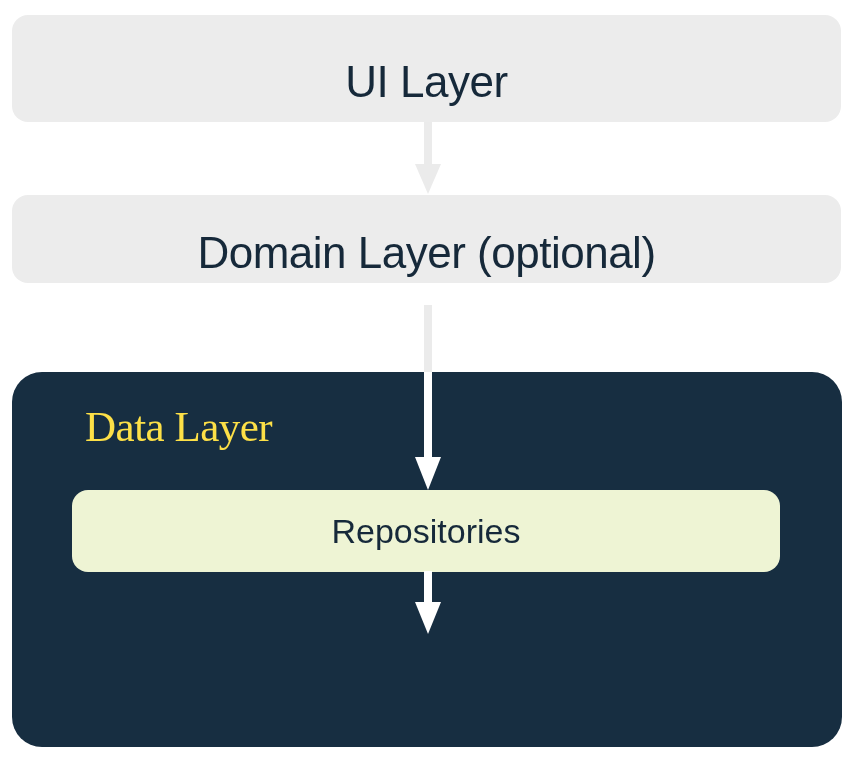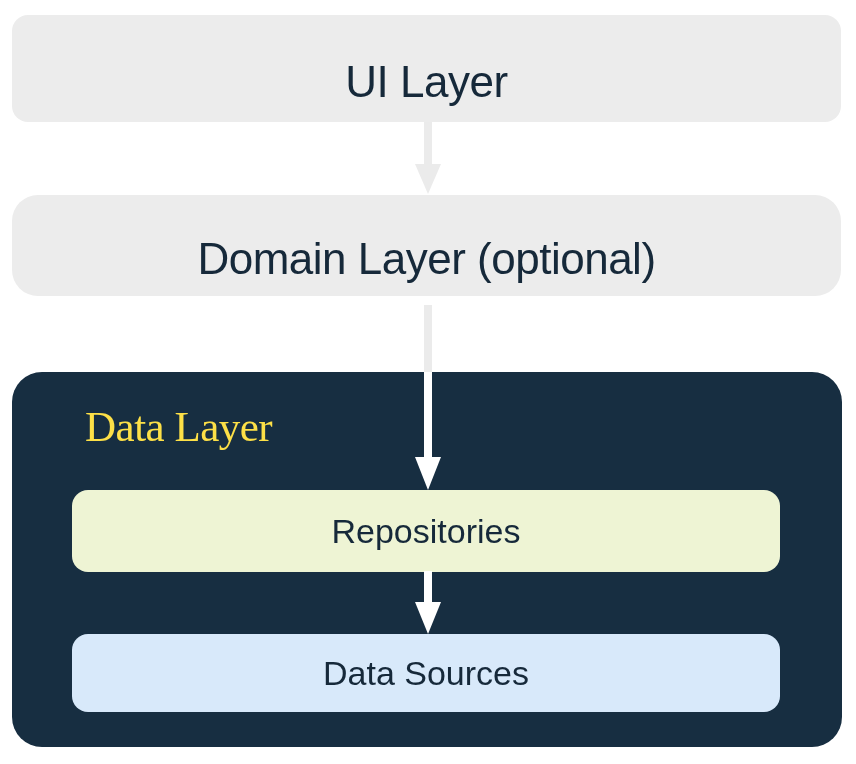--- a/index.html
+++ b/index.html
@@ -26,21 +26,21 @@
     justify-content: center;
   }
   .layer-box .layer-label {
     font-size: 44px;
     color: #16293A;
     letter-spacing: -0.5px;
     white-space: nowrap;
     margin-top: 27px;
   }
   .box-ui     { top: 15px;  height: 107px; }
-  .box-domain { top: 195px; height: 101px; border-radius: 26px; }
+  .box-domain { top: 195px; height: 88px; }
 
   .data-layer-box {
     position: absolute;
     left: 12px;
     top: 372px;
     width: 830px;
     height: 375px;
     background: #172E41;
     border-radius: 30px;
   }
@@ -106,23 +106,20 @@
     <polygon points="7,152 33,152 20,185" fill="#FFFFFF"></polygon>
   </svg>
 
   <div class="data-layer-box">
     <div class="data-layer-title">Data Layer</div>
 
     <div class="inner-box box-repositories">
       <span class="inner-label">Repositories</span>
     </div>
 
-    <div class="inner-box box-datasources">
-      <span class="inner-label">Data Sources</span>
-    </div>
   </div>
 
   <svg class="arrow arrow-3" viewBox="0 0 40 63">
     <rect x="16" y="0" width="8" height="33" fill="#FFFFFF"></rect>
     <polygon points="7,31 33,31 20,63" fill="#FFFFFF"></polygon>
   </svg>
 
 </div>
 
 </body></html>

